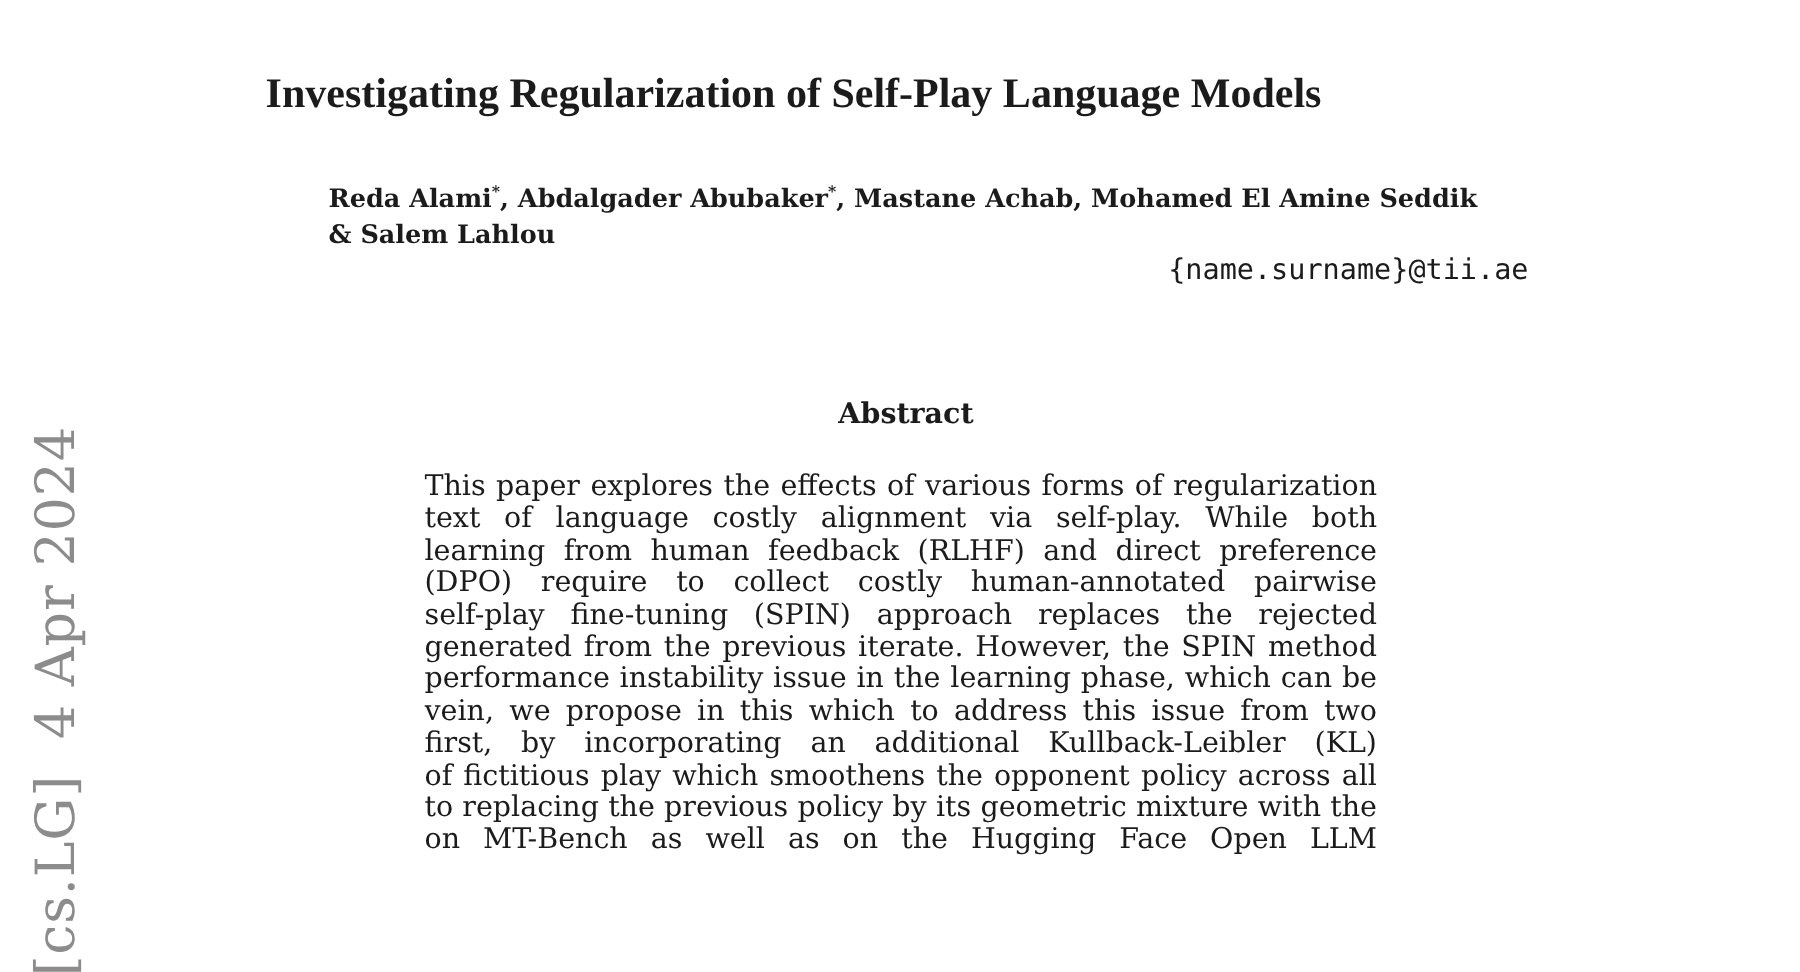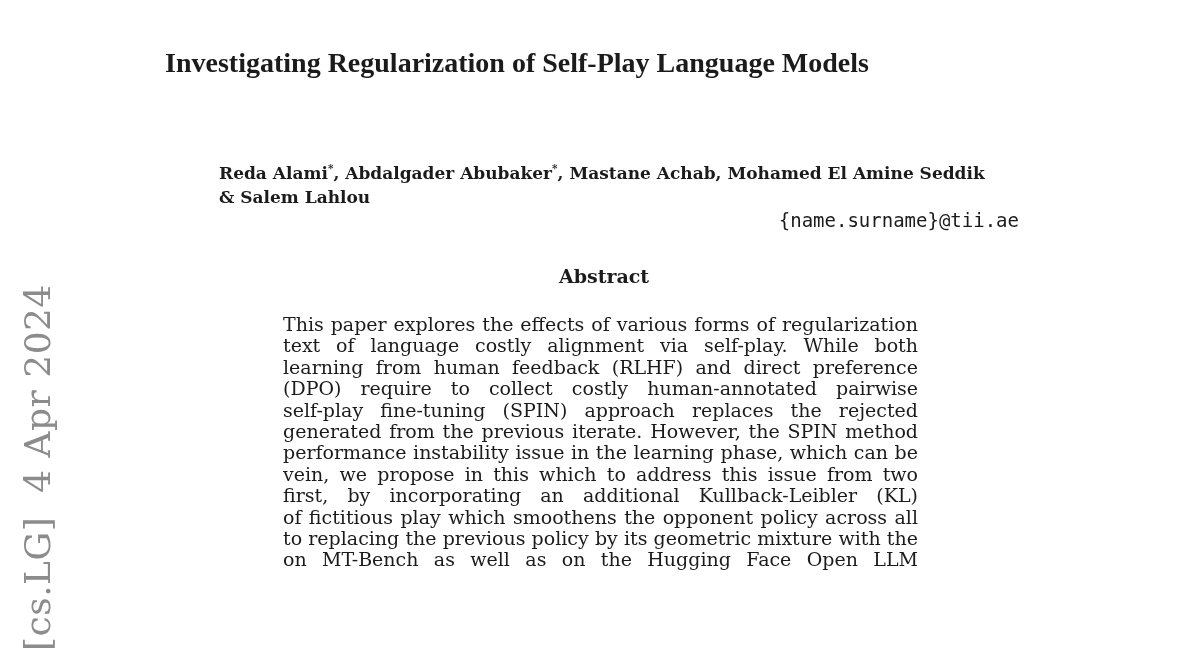--- a/index.html
+++ b/index.html
@@ -27,35 +27,34 @@
     white-space: nowrap;
     font-family: "DejaVu Serif", serif;
     font-size: 36px;
     line-height: 1;
     letter-spacing: 0.5px;
     color: var(--watermark);
   }
   .title {
     position: absolute;
     top: 49px;
-    left: 4px;
+    left: 16px;
     width: 1026px;
     text-align: center;
     font-family: "Liberation Serif", serif;
     font-weight: bold;
     font-size: 28px;
     line-height: 1;
     color: var(--text);
   }
   .author-block {
     position: absolute;
     left: 219px;
     top: 122px;
     width: 800px;
-    margin-top: 40px;
   }
   .author-line {
     font-family: "DejaVu Serif", serif;
     font-size: 17px;
     line-height: 23.5px;
     color: var(--text);
   }
   .author-line.bold { font-weight: bold; }
   .author-line sup {
     font-size: 62%;

